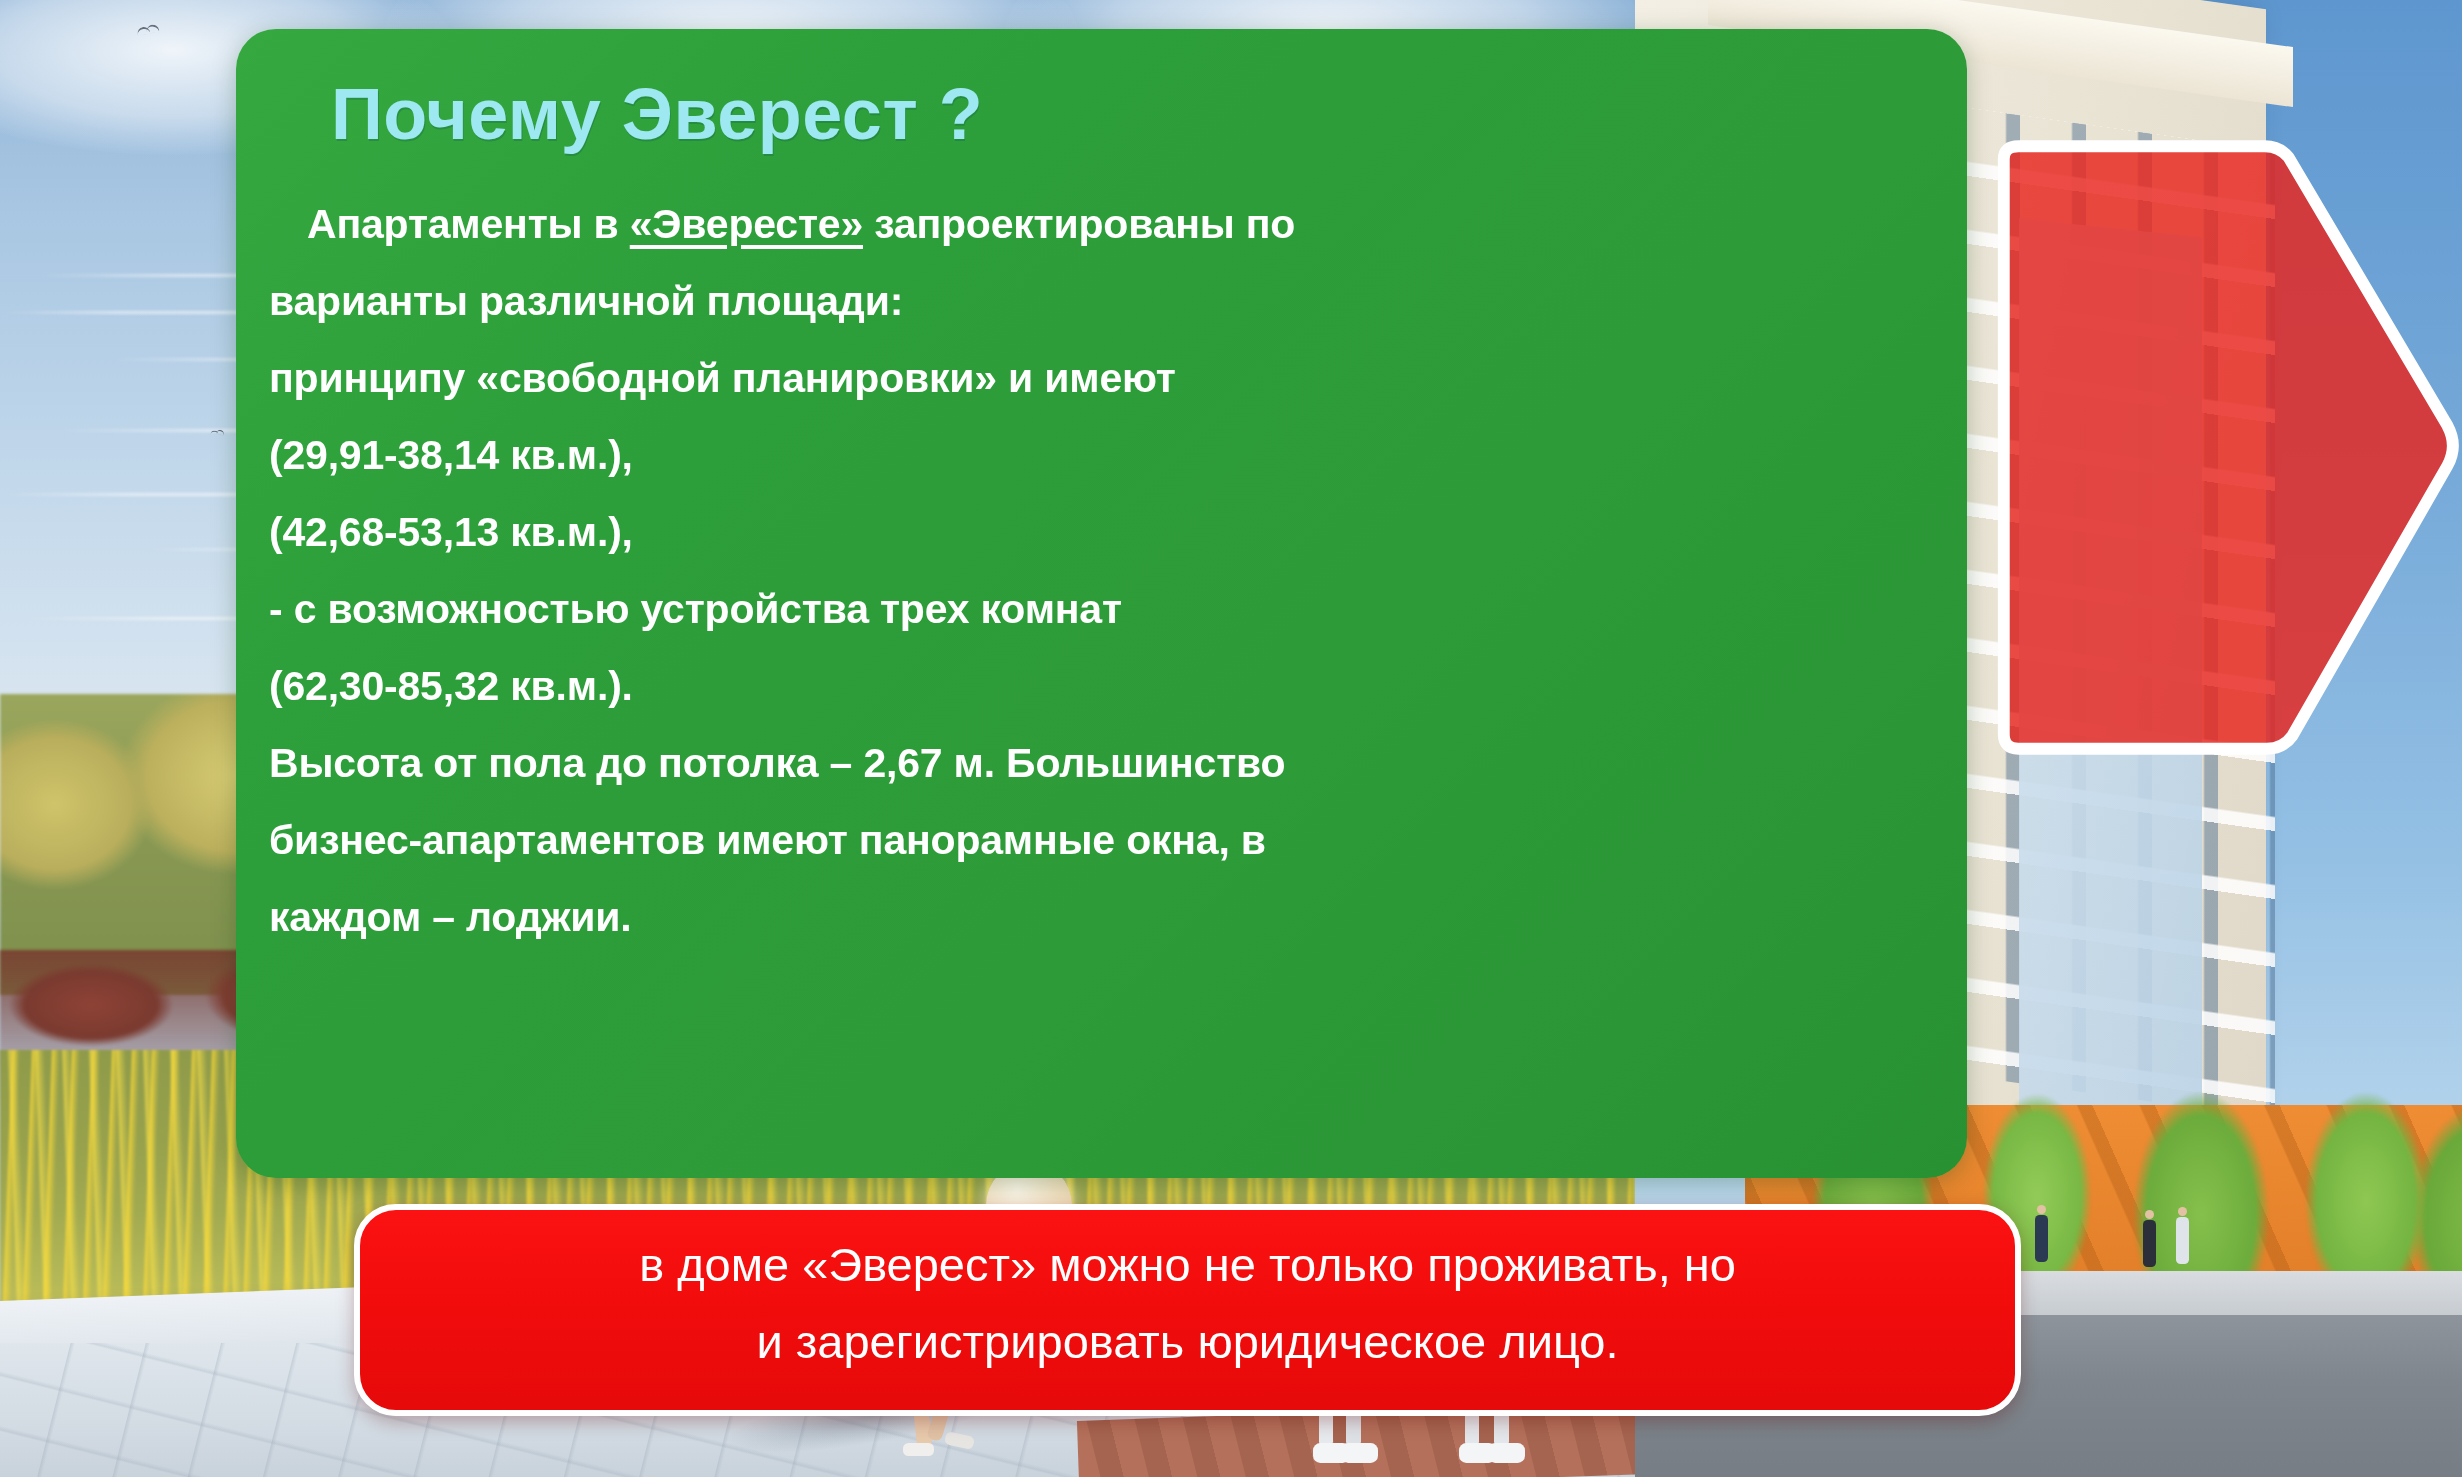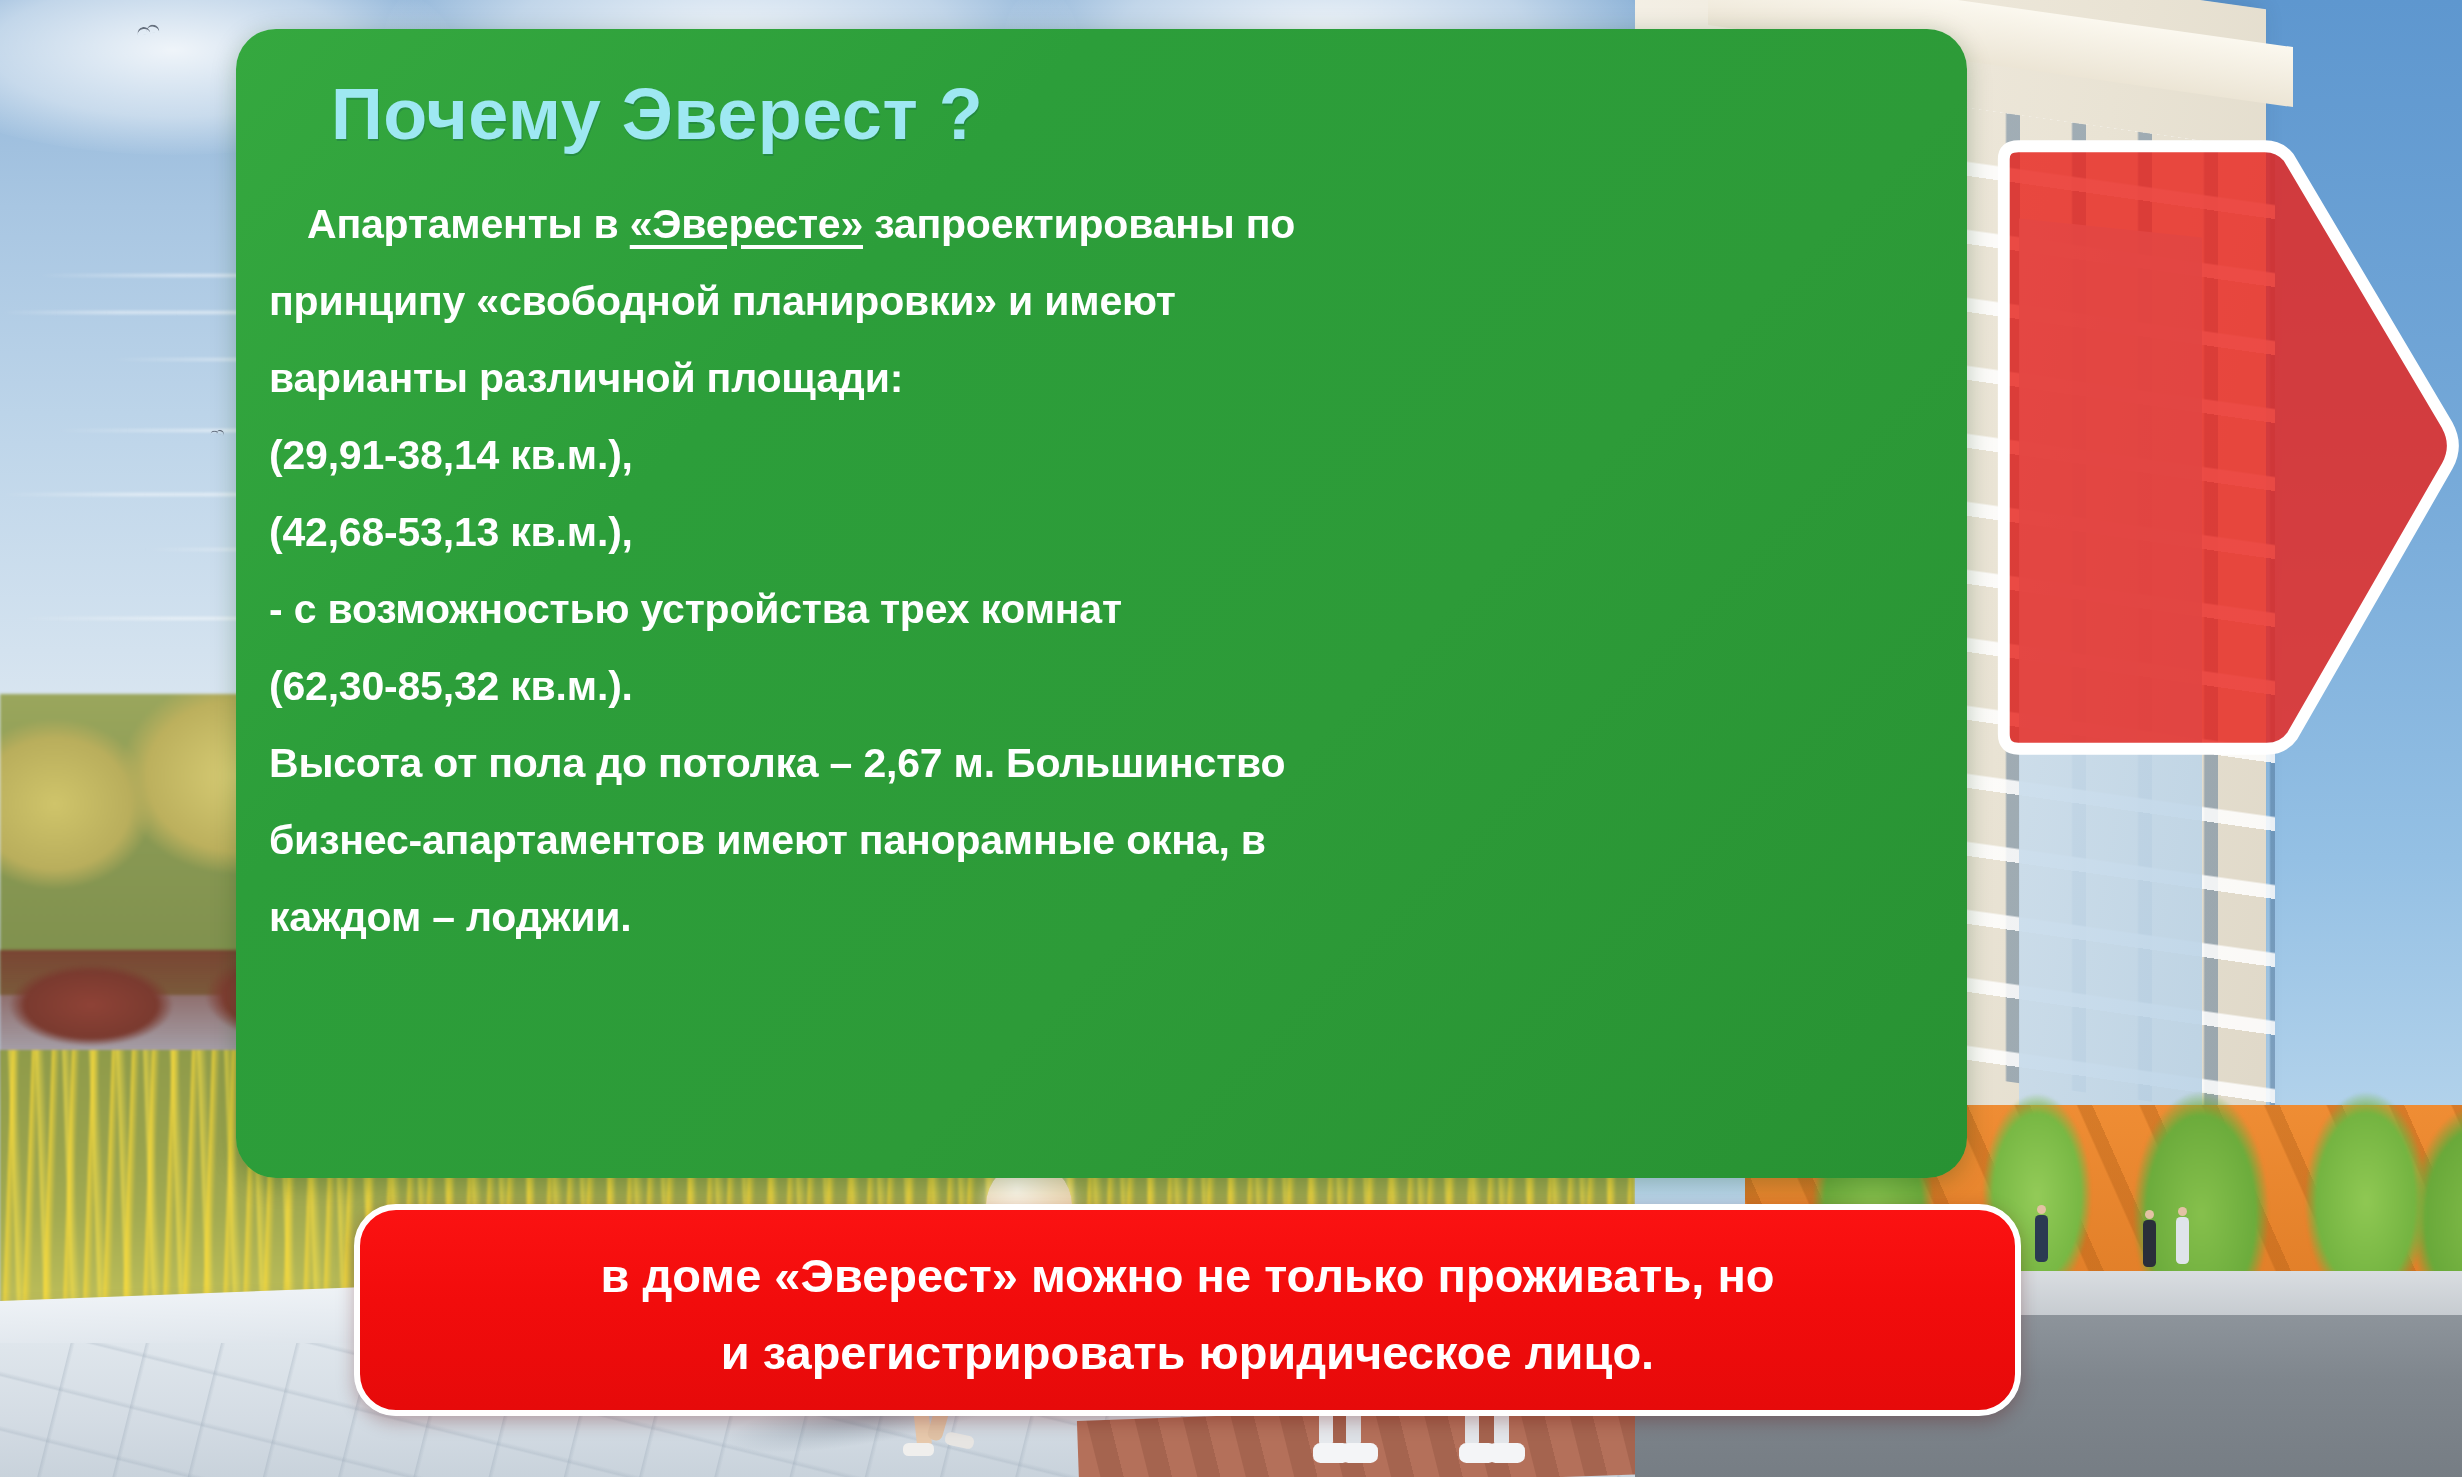--- a/index.html
+++ b/index.html
@@ -310,24 +310,24 @@
     left: 354px; top: 1204px;
     width: 1667px; height: 212px;
     background: linear-gradient(180deg,#fb1212 0%, #f20c0c 45%, #e60a0a 100%);
     border: 6.4px solid #ffffff;
     border-radius: 42px;
     box-sizing: border-box;
     box-shadow: 0 5.5px 18px rgba(90,0,0,.28);
   }
   .banner-text {
     position:absolute;
-    left: 0; right: 0; top: 27px;
+    left: 0; right: 0; top: 16px;
     color:#fff;
     font-size: 47px;
-    font-weight: bold;
+    font-weight: normal;
     line-height: 77px;
     text-align: center;
   }
   .banner-text .l2 { display:block; }
 </style>
 </head>
 <body>
 
 <div id="stage">
 
@@ -423,22 +423,22 @@
     <svg width="471" height="621" viewBox="0 0 516 680" aria-hidden="true">
       <path d="M14 24 Q14 10 30 10 L300 10 Q316 10 326 22 L500 316 Q512 338 500 360 L330 656 Q320 670 302 670 L30 670 Q14 670 14 654 Z" fill="#e8241d" fill-opacity="0.82" stroke="#ffffff" stroke-width="13" stroke-linejoin="round"></path>
     </svg>
   </div>
 
   <div class="green-panel">
     <div class="panel-title">Почему Эверест ?</div>
 
     <div class="panel-body">
       <div class="ln indent"><span>Апартаменты в </span><span class="ul">«Эвересте»</span><span> запроектированы по</span></div>
+      <div class="ln">варианты различной площади:</div>
       <div class="ln">принципу «свободной планировки» и имеют</div>
-      <div class="ln">варианты различной площади:</div>
       <div class="ln">(29,91-38,14 кв.м.),</div>
       <div class="ln">(42,68-53,13 кв.м.),</div>
       <div class="ln">- с возможностью устройства трех комнат</div>
       <div class="ln">(62,30-85,32 кв.м.).</div>
       <div class="ln">Высота от пола до потолка – 2,67 м. Большинство</div>
       <div class="ln">бизнес-апартаментов имеют панорамные окна, в</div>
       <div class="ln">каждом – лоджии.</div>
     </div>
   </div>
 

